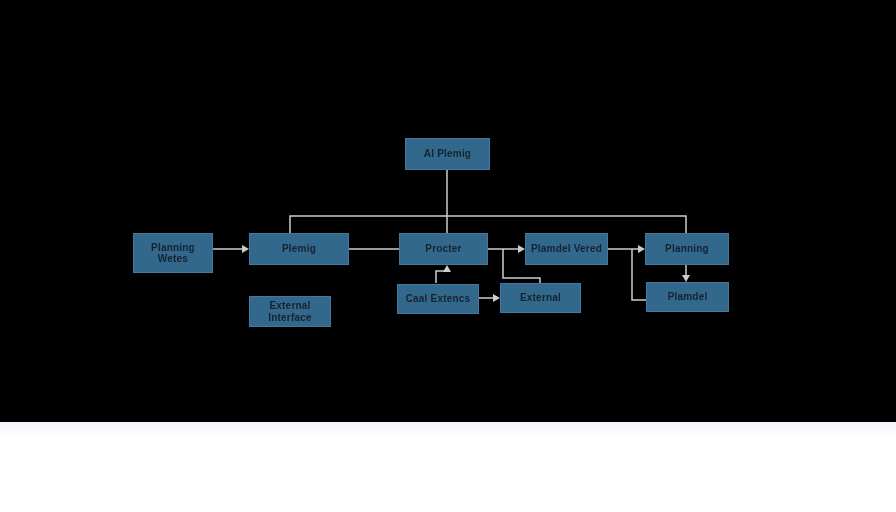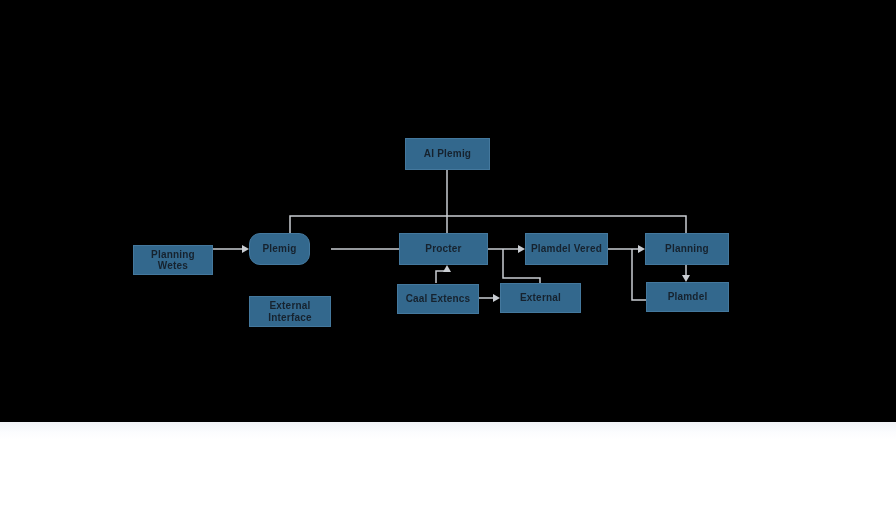--- a/index.html
+++ b/index.html
@@ -43,22 +43,22 @@
   .footer {
     position: absolute;
     left: 0;
     top: 422px;
     width: 896px;
     height: 90px;
     background: linear-gradient(to bottom, #f1f3f7 0px, #fbfcfe 10px, #ffffff 18px);
   }
   
   .n-ai        { left: 405px; top: 138px; width: 85px; height: 32px; }
-  .n-planning  { left: 133px; top: 233px; width: 80px; height: 30px; margin-top: 12px; }
-  .n-plemig    { left: 249px; top: 233px; width: 61px; height: 32px; border-radius: 11px; }
+  .n-planning  { left: 133px; top: 233px; width: 80px; height: 40px; }
+  .n-plemig    { left: 249px; top: 233px; width: 100px; height: 32px; }
   .n-action    { left: 399px; top: 233px; width: 89px; height: 32px; }
   .n-camtel    { left: 525px; top: 233px; width: 83px; height: 32px; }
   .n-plamdel   { left: 645px; top: 233px; width: 84px; height: 32px; }
   .n-extint    { left: 249px; top: 274px; width: 82px; height: 31px; margin-top: 22px; }
   .n-caal      { left: 397px; top: 284px; width: 82px; height: 30px; }
   .n-external  { left: 500px; top: 283px; width: 81px; height: 30px; }
   .n-procter   { left: 646px; top: 282px; width: 83px; height: 30px; }
 </style>
 </head>
 <body>

